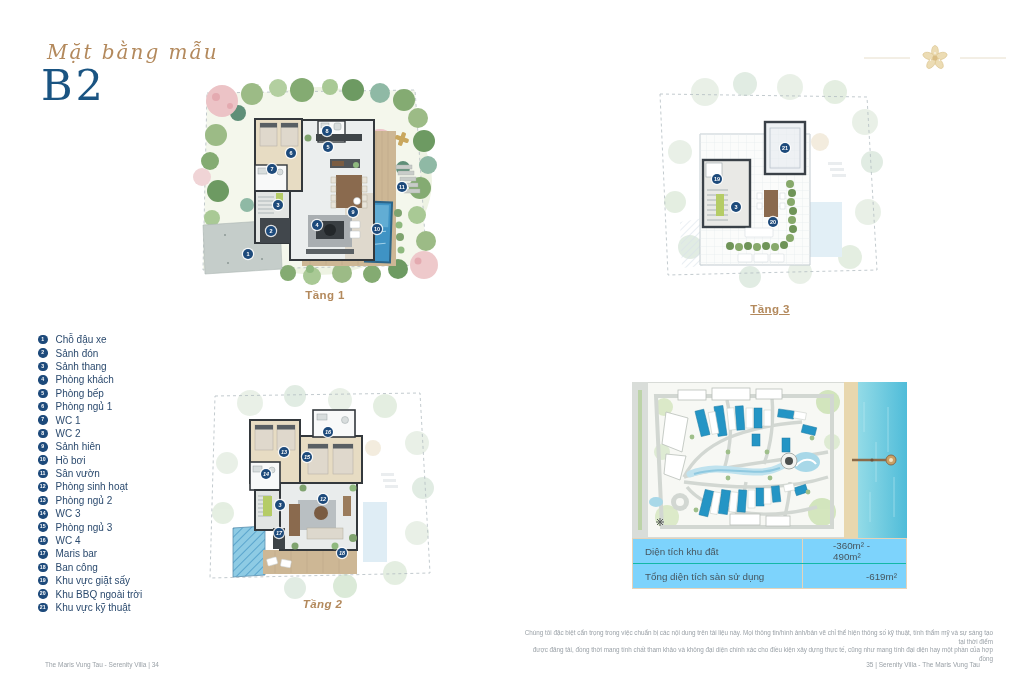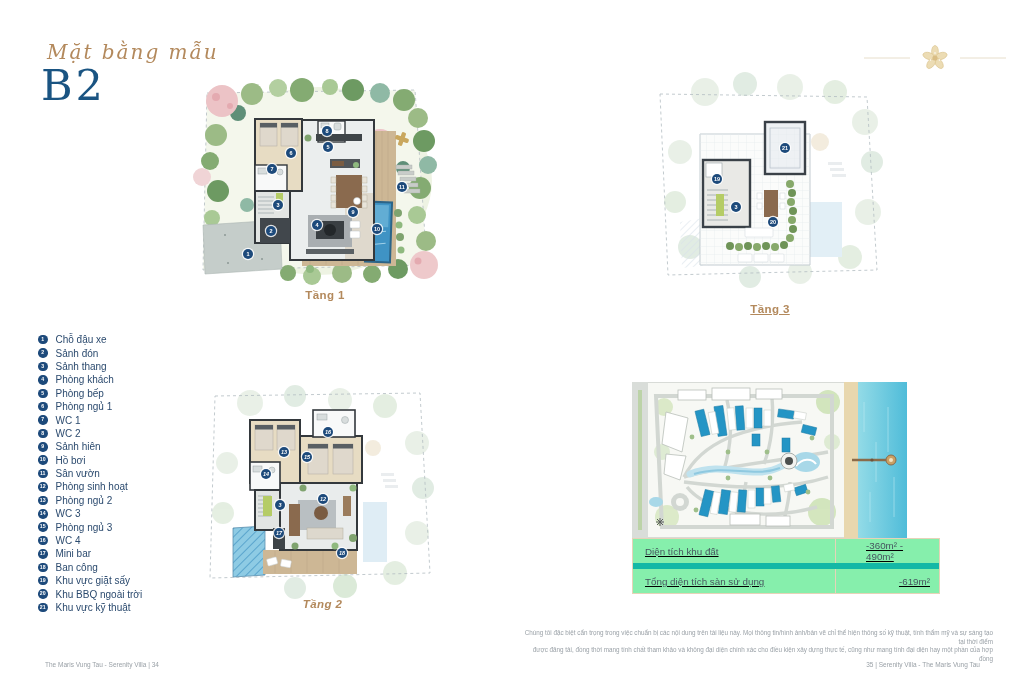--- a/index.html
+++ b/index.html
@@ -45,24 +45,24 @@
   .legend-row { display:flex; align-items:center; height:13.4px; }
   .legend-dot {
     width:9.5px; height:9.5px; border-radius:50%; background:#1d4a7b;
     color:#fff; font-size:5.2px; font-weight:bold; line-height:9.5px;
     text-align:center; flex:0 0 9.5px;
   }
   .legend-label { margin-left:8px; font-size:10px; color:#2b4a6e; white-space:nowrap; }
   
   .sitemap { position:absolute; left:632px; top:382px; width:275px; height:156px; }
   .info-table {
-    position:absolute; left:632px; top:538px; width:308px;
-    border:1px solid #e6d3b8; background:#86efac; box-sizing:border-box;text-decoration:underline;
-  }
-  .info-row { display:flex; height:24px; align-items:center; border-top:6px solid #14b8a6; }
+    position:absolute; left:632px; top:538px; width:275px;
+    border:1px solid #e6d3b8; background:#7dd3fc; box-sizing:border-box;
+  }
+  .info-row { display:flex; height:24px; align-items:center; border-top:1px solid #14b8a6; }
   .info-row:first-child { border-top:none; }
   .info-label { flex:1; padding-left:12px; font-size:9.8px; color:#46565f; }
   .info-value {
     width:104px; box-sizing:border-box; align-self:stretch;
     display:flex; align-items:center; justify-content:flex-end;
     padding-right:9px; border-left:1px solid #e6d3b8;
     font-size:9.8px; color:#46565f;padding-left:30px;
   }
   
   .disclaimer {
@@ -524,21 +524,21 @@
       <div class="legend-row">
         <span class="legend-dot">15</span>
         <span class="legend-label">Phòng ngủ 3</span>
       </div>
       <div class="legend-row">
         <span class="legend-dot">16</span>
         <span class="legend-label">WC 4</span>
       </div>
       <div class="legend-row">
         <span class="legend-dot">17</span>
-        <span class="legend-label">Mini bar</span>
+        <span class="legend-label">Maris bar</span>
       </div>
       <div class="legend-row">
         <span class="legend-dot">18</span>
         <span class="legend-label">Ban công</span>
       </div>
       <div class="legend-row">
         <span class="legend-dot">19</span>
         <span class="legend-label">Khu vực giặt sấy</span>
       </div>
       <div class="legend-row">

